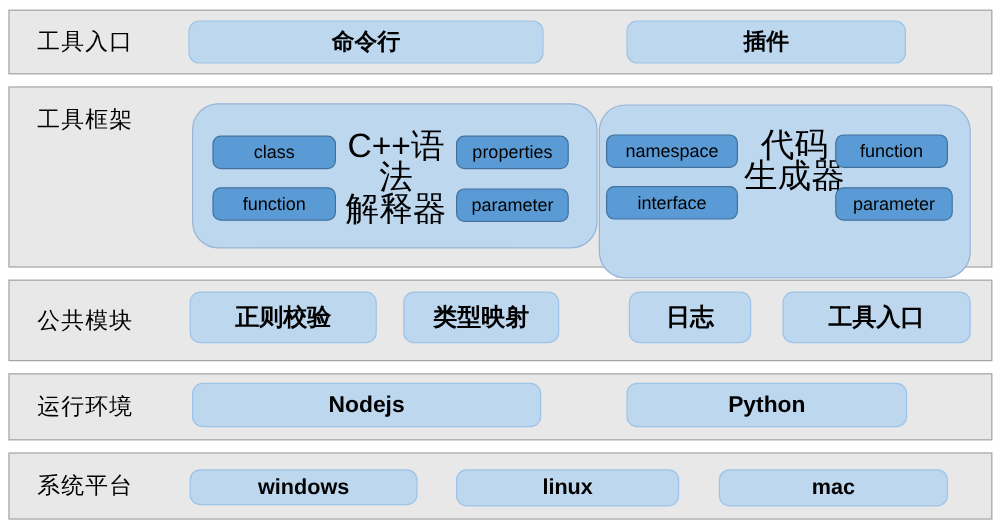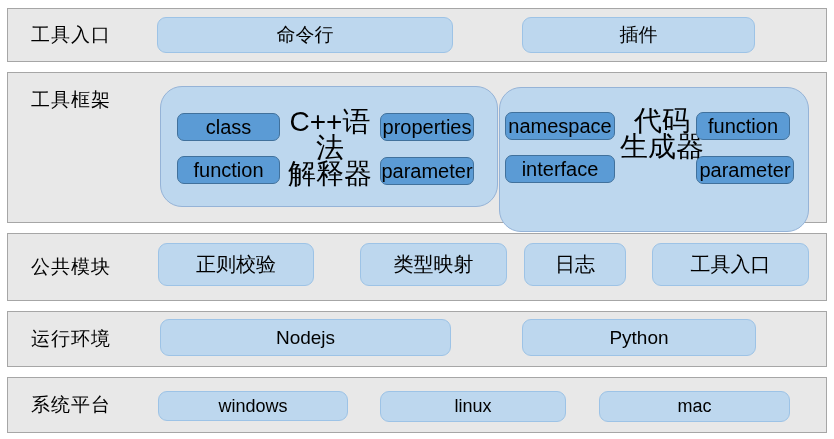--- a/index.html
+++ b/index.html
@@ -44,39 +44,40 @@
     position: absolute;
     box-sizing: border-box;
     background: var(--pill-bg, #bdd7ee);
     border: 1px solid var(--pill-border, #9dc3e6);
     border-radius: 9px;
     display: flex;
     align-items: center;
     justify-content: center;
     font-size: 19px;
     white-space: nowrap;
+    font-weight: bold;
   }
 
   .group {
     position: absolute;
     box-sizing: border-box;
     background: var(--group-bg, #bdd7ee);
     border: 1px solid var(--group-border, #95b3d7);
     border-radius: 22px;
   }
   .box {
     position: absolute;
     box-sizing: border-box;
     background: var(--box-bg, #5b9bd5);
     border: 1px solid var(--box-border, #41719c);
     border-radius: 7px;
     display: flex;
     align-items: center;
     justify-content: center;
-    font-size: 20px;
+    font-size: 15px;
     white-space: nowrap;
   }
   .group-title {
     position: absolute;
     text-align: center;
     font-size: 28px;
     line-height: 26px;
     white-space: pre-line;
   }
 
@@ -95,21 +96,21 @@
   #box-parameter-i  { left: 219px; top: 70px; width: 94px;  height: 28px; }
 
   #box-namespace    { left: 5px;   top: 24px; width: 110px; height: 28px; }
   #box-interface    { left: 5px;   top: 67px; width: 110px; height: 28px; }
   #title-gen        { left: 114px; top: 20px; width: 96px; }
   #box-function-g   { left: 196px; top: 24px; width: 94px;  height: 28px; }
   #box-parameter-g  { left: 196px; top: 68px; width: 98px;  height: 28px; }
 
   
   #pill-regex   { left: 150px; top: 9px; width: 156px; height: 43px; font-size: 20px; }
-  #pill-typemap { left: 352px; top: 9px; width: 147px; height: 43px; font-size: 20px; }
+  #pill-typemap { left: 328px; top: 9px; width: 130px; height: 43px; font-size: 20px; }
   #pill-log     { left: 516px; top: 9px; width: 102px; height: 43px; font-size: 20px; }
   #pill-fileops { left: 644px; top: 9px; width: 157px; height: 43px; font-size: 20px; }
 
   
   #pill-nodejs { left: 152px; top: 7px; width: 291px; height: 37px; }
   #pill-python { left: 514px; top: 7px; width: 234px; height: 37px; }
 
   
   #pill-windows { left: 150px; top: 13px; width: 190px; height: 30px; font-size: 18px; }
   #pill-linux   { left: 372px; top: 13px; width: 186px; height: 31px; font-size: 18px; }

